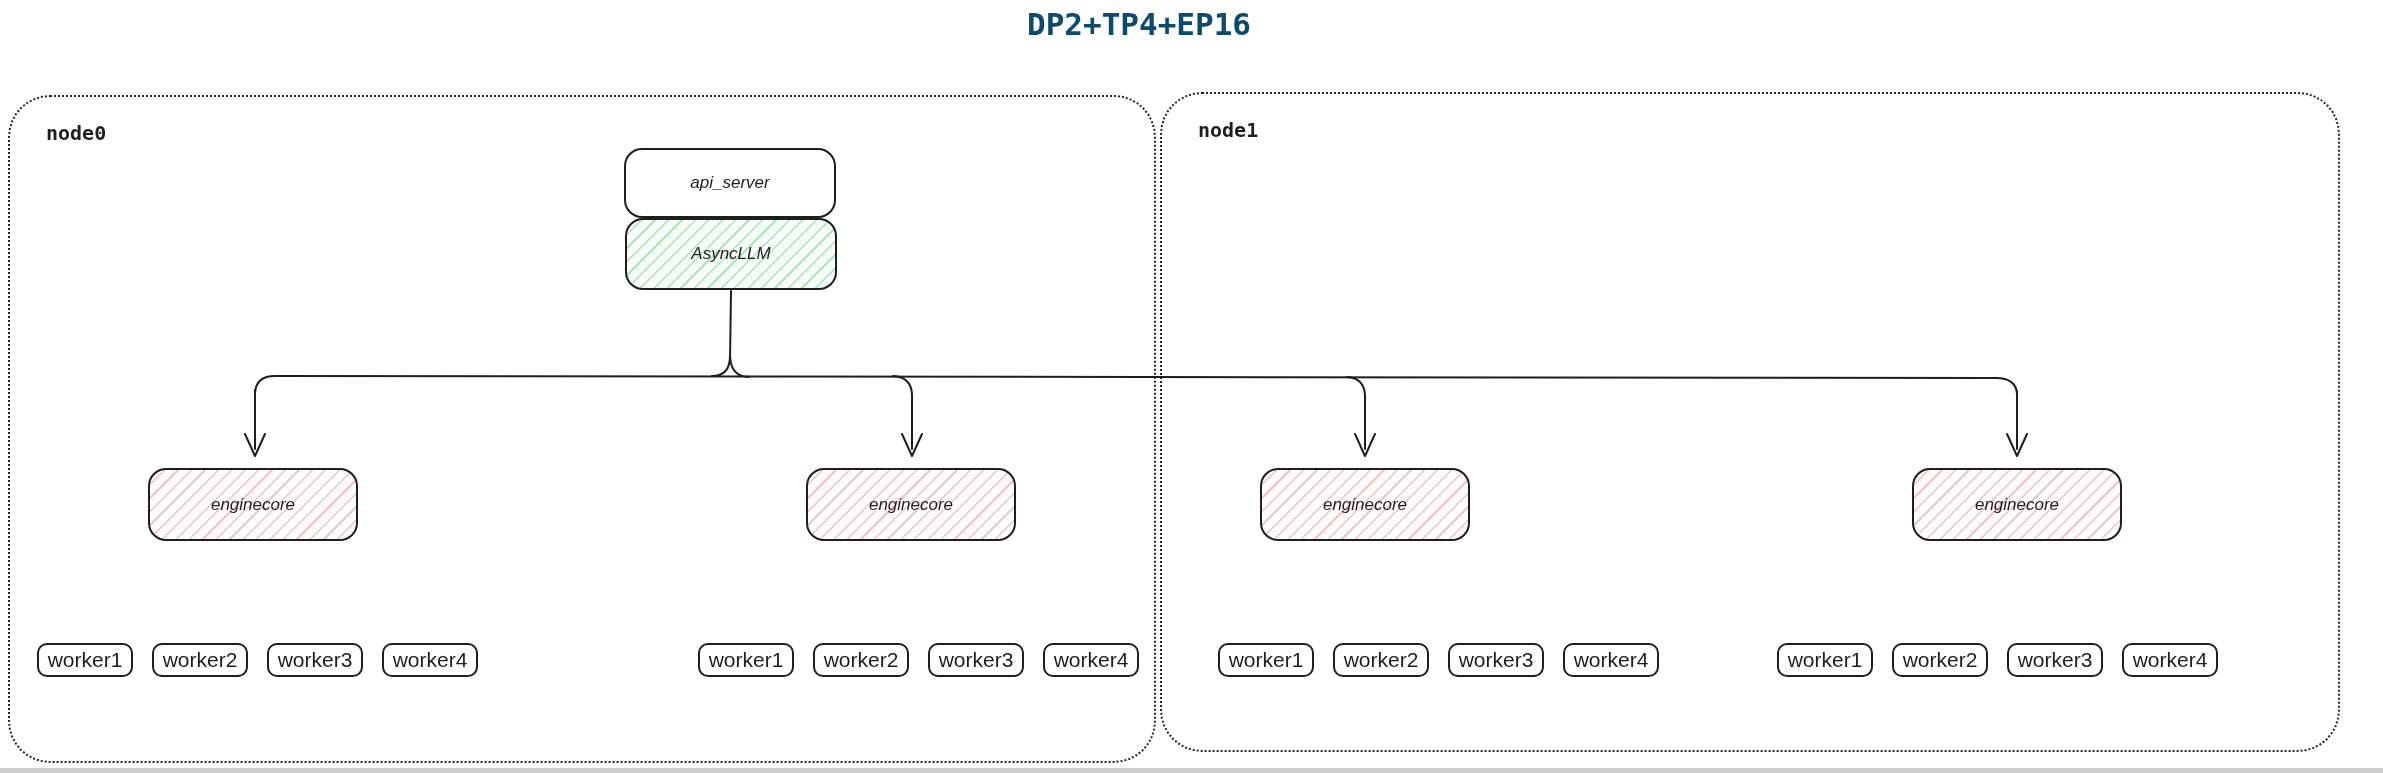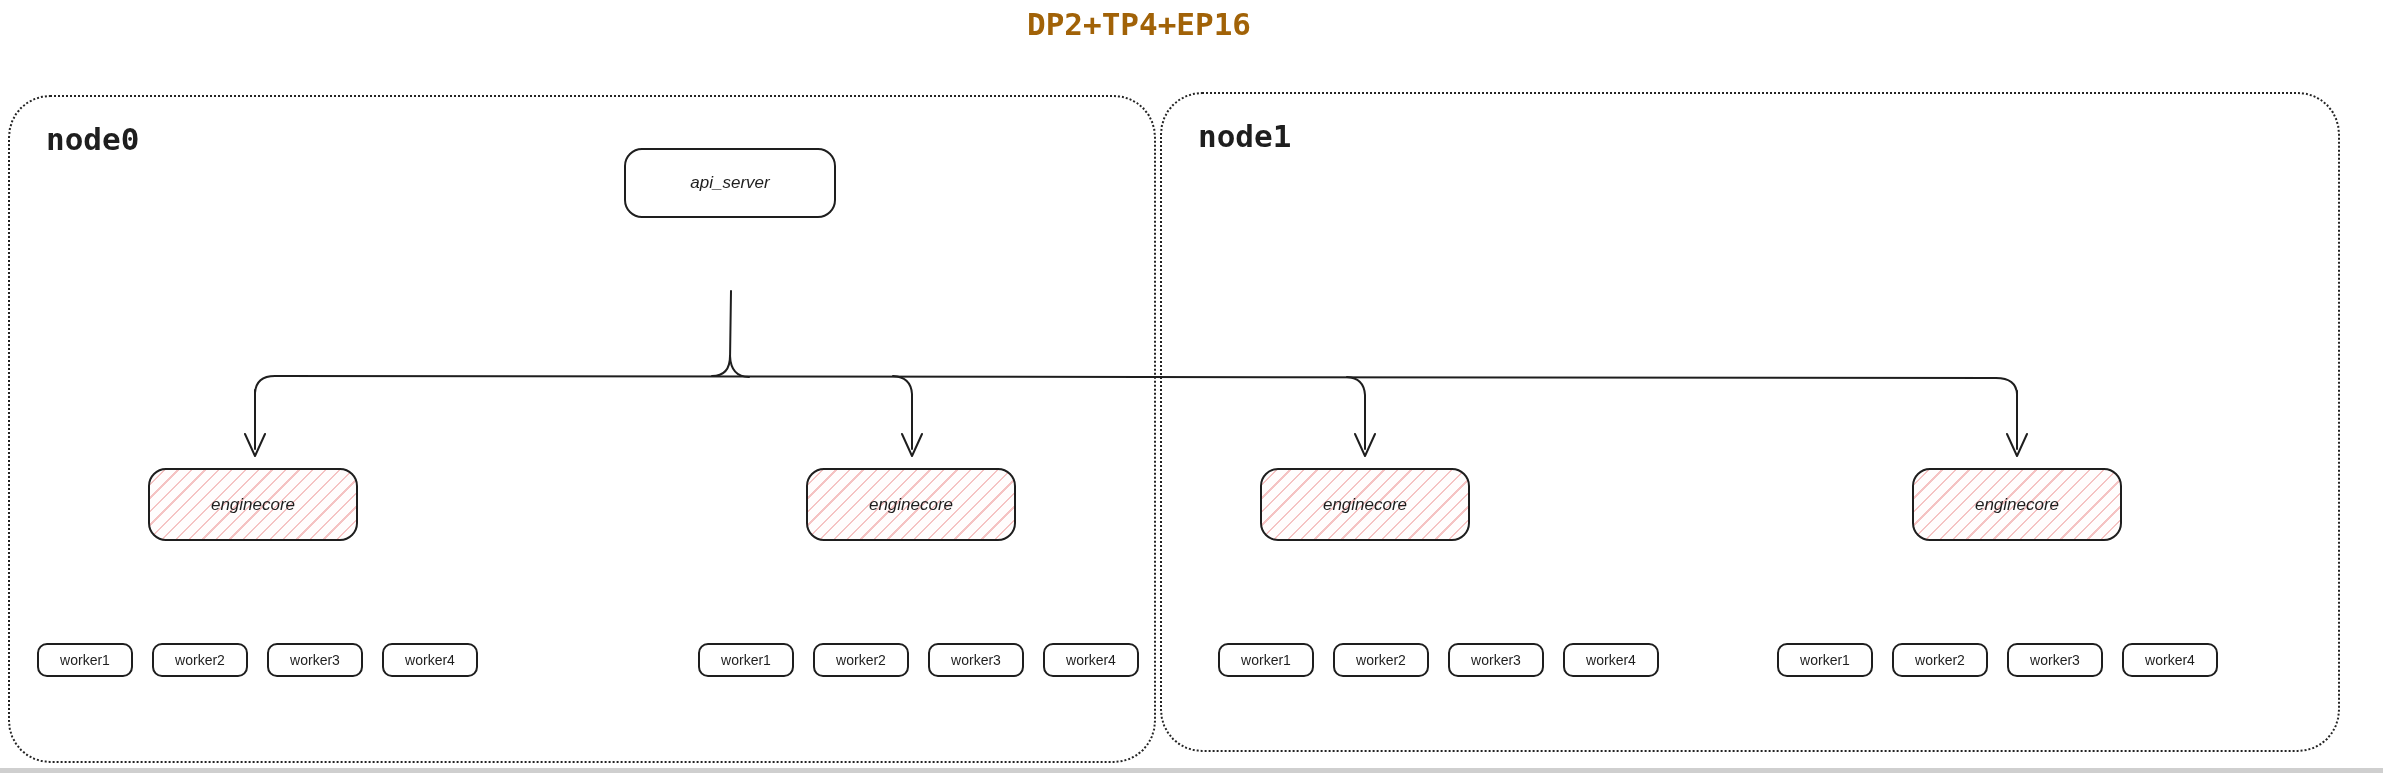--- a/index.html
+++ b/index.html
@@ -18,37 +18,37 @@
   .title {
     position: absolute;
     left: 1019px;
     top: 6px;
     width: 240px;
     text-align: center;
     font-family: "DejaVu Sans Mono", monospace;
     font-size: 31px;
     font-weight: 600;
     letter-spacing: 0px;
-    color: #a16207;
+    color: #0c4a6e;
     white-space: nowrap;
   }
   .node-box {
     position: absolute;
     border: 2.5px dotted #242424;
     border-radius: 42px;
     background: transparent;
   }
   .node0 { left: 8px;    top: 95px; width: 1148px; height: 668px; }
   .node1 { left: 1160px; top: 92px; width: 1180px; height: 660px; text-decoration: underline; }
   .node-label {
     position: absolute;
     left: 36px;
     top: 24px;
     font-family: "DejaVu Sans Mono", monospace;
-    font-size: 31px;
+    font-size: 20px;
     font-weight: 600;
     color: #1e1e1e;
     white-space: nowrap;
   }
   .shape {
     position: absolute;
     border: 2.5px solid #1e1e1e;
     border-radius: 18px;
     display: flex;
     align-items: center;
@@ -94,21 +94,21 @@
   .wg4 { left: 1777px; }
   .worker {
     width: 96px;
     height: 34px;
     border: 2px solid #1e1e1e;
     border-radius: 10px;
     background: #ffffff;
     display: flex;
     align-items: center;
     justify-content: center;
-    font-size: 14px;
+    font-size: 21px;
     font-weight: 500;
     color: #1e1e1e;
     white-space: nowrap;
   }
   svg.connectors {
     position: absolute;
     left: 0; top: 0;
     width: 2383px;
     height: 773px;
     pointer-events: none;
@@ -158,20 +158,23 @@
 
     <path d="M 245 434 L 255 456 L 265 434"></path>
     <path d="M 902 434 L 912 456 L 922 434"></path>
     <path d="M 1355 434 L 1365 456 L 1375 434"></path>
     <path d="M 2007 434 L 2017 456 L 2027 434"></path>
   </svg>
 
   <div class="shape api-server">
     <span>api_server</span>
   </div>
+  <div class="shape asyncllm hatch-green">
+    <span>AsyncLLM</span>
+  </div>
 
   <div class="shape enginecore hatch-red ec1">
     <span>enginecore</span>
   </div>
   <div class="shape enginecore hatch-red ec2">
     <span>enginecore</span>
   </div>
   <div class="shape enginecore hatch-red ec3">
     <span>enginecore</span>
   </div>

